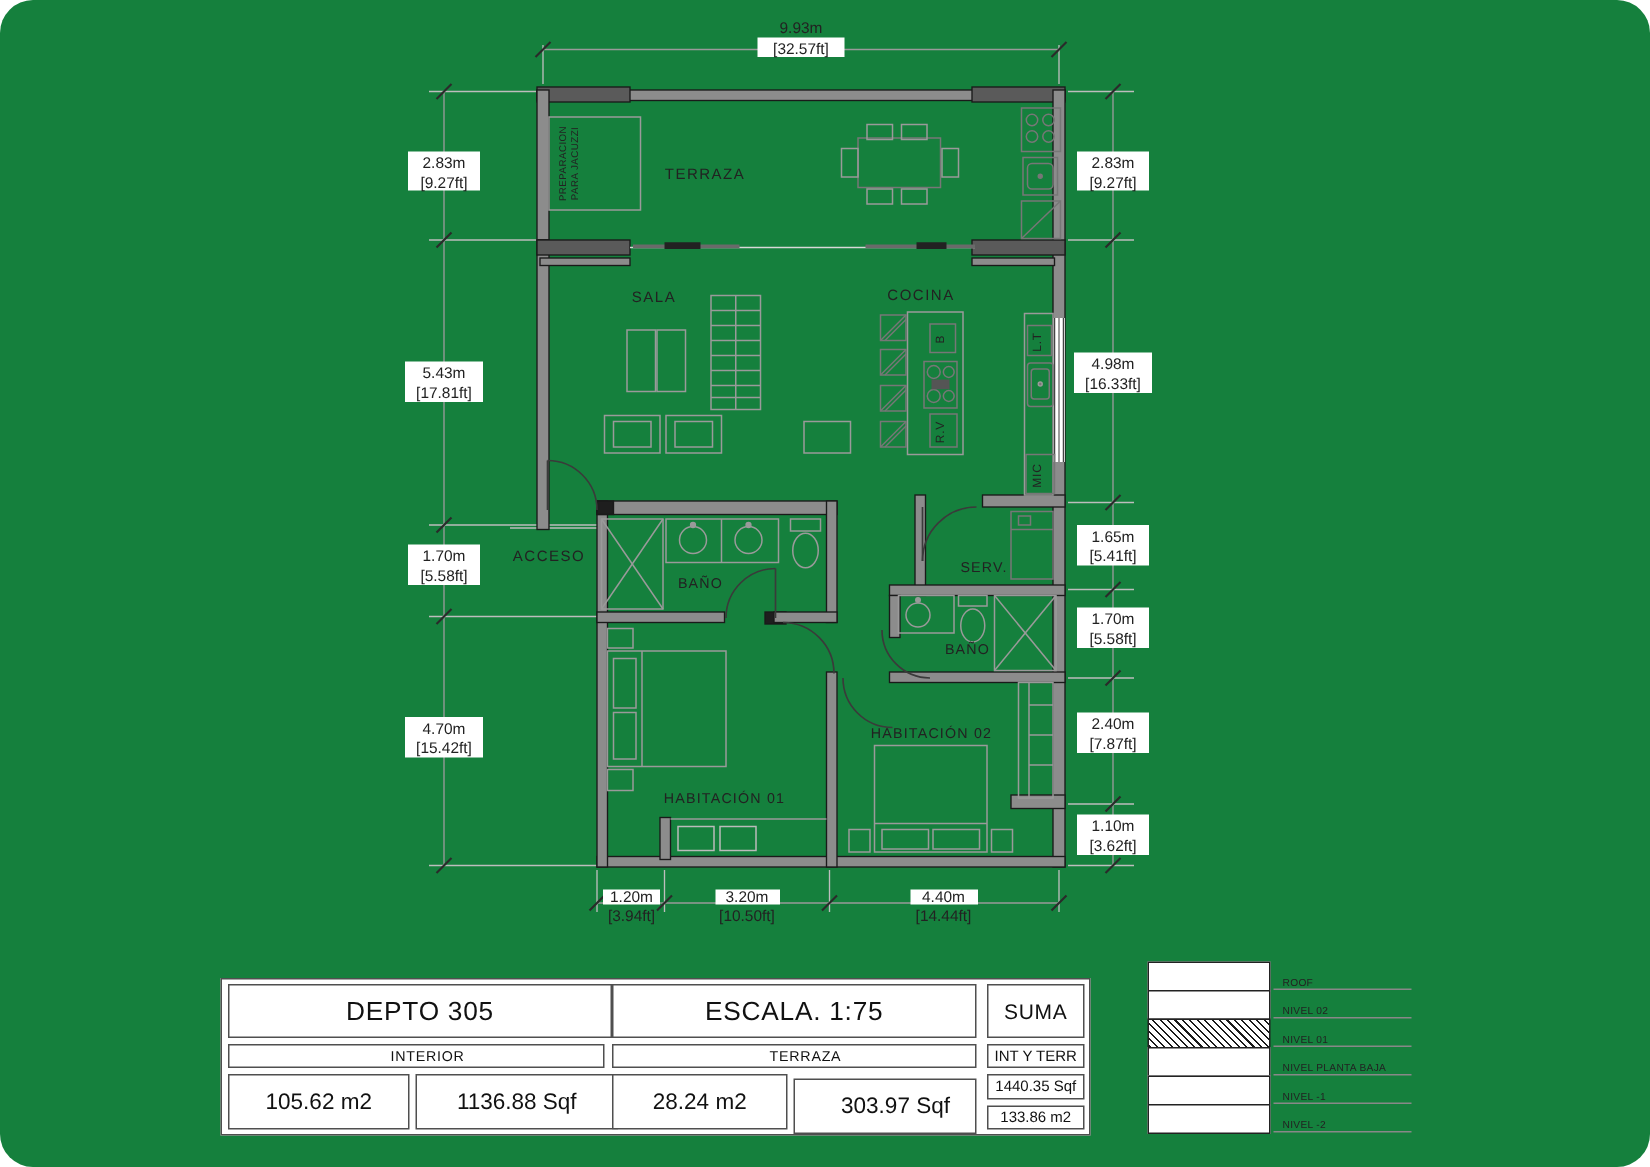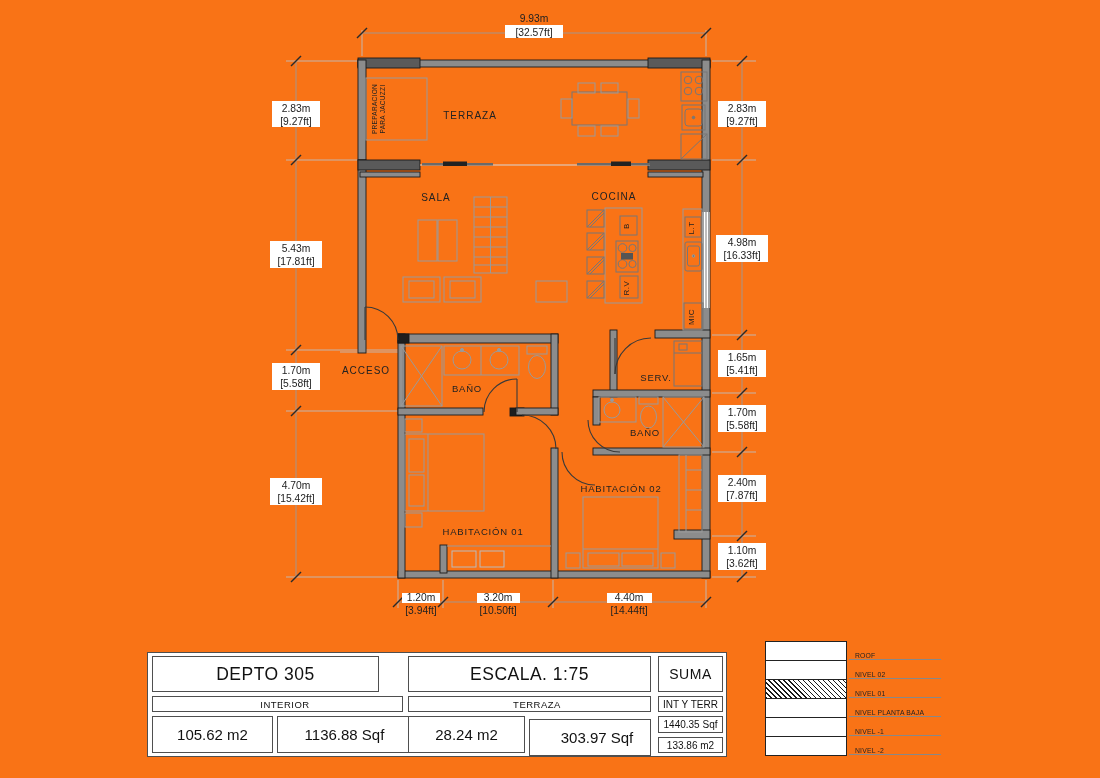--- a/index.html
+++ b/index.html
@@ -1,17 +1,17 @@
 <!DOCTYPE html>
 <html><head>
 <meta charset="utf-8">
 <style>
   html,body{margin:0;padding:0;background:#ffffff;}
-  #canvas{position:relative;width:1100px;height:778px;background:#f97316;overflow:hidden;
-          font-family:"Liberation Sans", sans-serif;}
+  #canvas{position:relative;width:1100px;height:778px;background:#15803d;overflow:hidden;
+          font-family:"Liberation Sans", sans-serif;border-radius:22px;}
   svg text{font-family:"Liberation Sans", sans-serif;fill:#222;}
   .room-label{font-size:10px;letter-spacing:1px;}
   .small-label{font-size:9.5px;letter-spacing:0.8px;}
   .dim-text{font-size:10.3px;}
   .tiny-label{font-size:6.5px;letter-spacing:0.3px;}
   .fix-label{font-size:8px;letter-spacing:0.5px;}
 
   
   .tbl-cell{position:absolute;box-sizing:border-box;border:1.6px solid #4f4f4f;background:#fff;
             display:flex;align-items:center;justify-content:center;color:#111;}
@@ -353,21 +353,21 @@
     <text x="629" y="226" class="fix-label" transform="rotate(-90 629 226)">B</text>
     <text x="629" y="288" class="fix-label" transform="rotate(-90 629 288)">R.V</text>
     <text x="694" y="228" class="fix-label" transform="rotate(-90 694 228)">L.T</text>
     <text x="694" y="317" class="fix-label" transform="rotate(-90 694 317)">MIC</text>
   </g>
 </svg>
 
 
 <div class="tbl-outer" style="left:147px;top:652px;width:580px;height:105px;"></div>
 
-<div class="tbl-cell f-head" style="left:152px;top:656px;width:227px;height:36px;">DEPTO 305</div>
+<div class="tbl-cell f-head" style="left:152px;top:656px;width:256px;height:36px;">DEPTO 305</div>
 <div class="tbl-cell f-head" style="left:408px;top:656px;width:243px;height:36px;">ESCALA. 1:75</div>
 <div class="tbl-cell f-head" style="left:658px;top:656px;width:65px;height:36px;font-size:14px;">SUMA</div>
 
 <div class="tbl-cell f-sub" style="left:152px;top:696px;width:251px;height:16px;">INTERIOR</div>
 <div class="tbl-cell f-sub" style="left:408px;top:696px;width:243px;height:16px;">TERRAZA</div>
 <div class="tbl-cell f-small" style="left:658px;top:696px;width:65px;height:16px;">INT Y TERR</div>
 
 <div class="tbl-cell f-val" style="left:152px;top:716px;width:121px;height:37px;">105.62 m2</div>
 <div class="tbl-cell f-val" style="left:277px;top:716px;width:135px;height:37px;">1136.88 Sqf</div>
 <div class="tbl-cell f-val" style="left:408px;top:716px;width:117px;height:37px;">28.24 m2</div>

